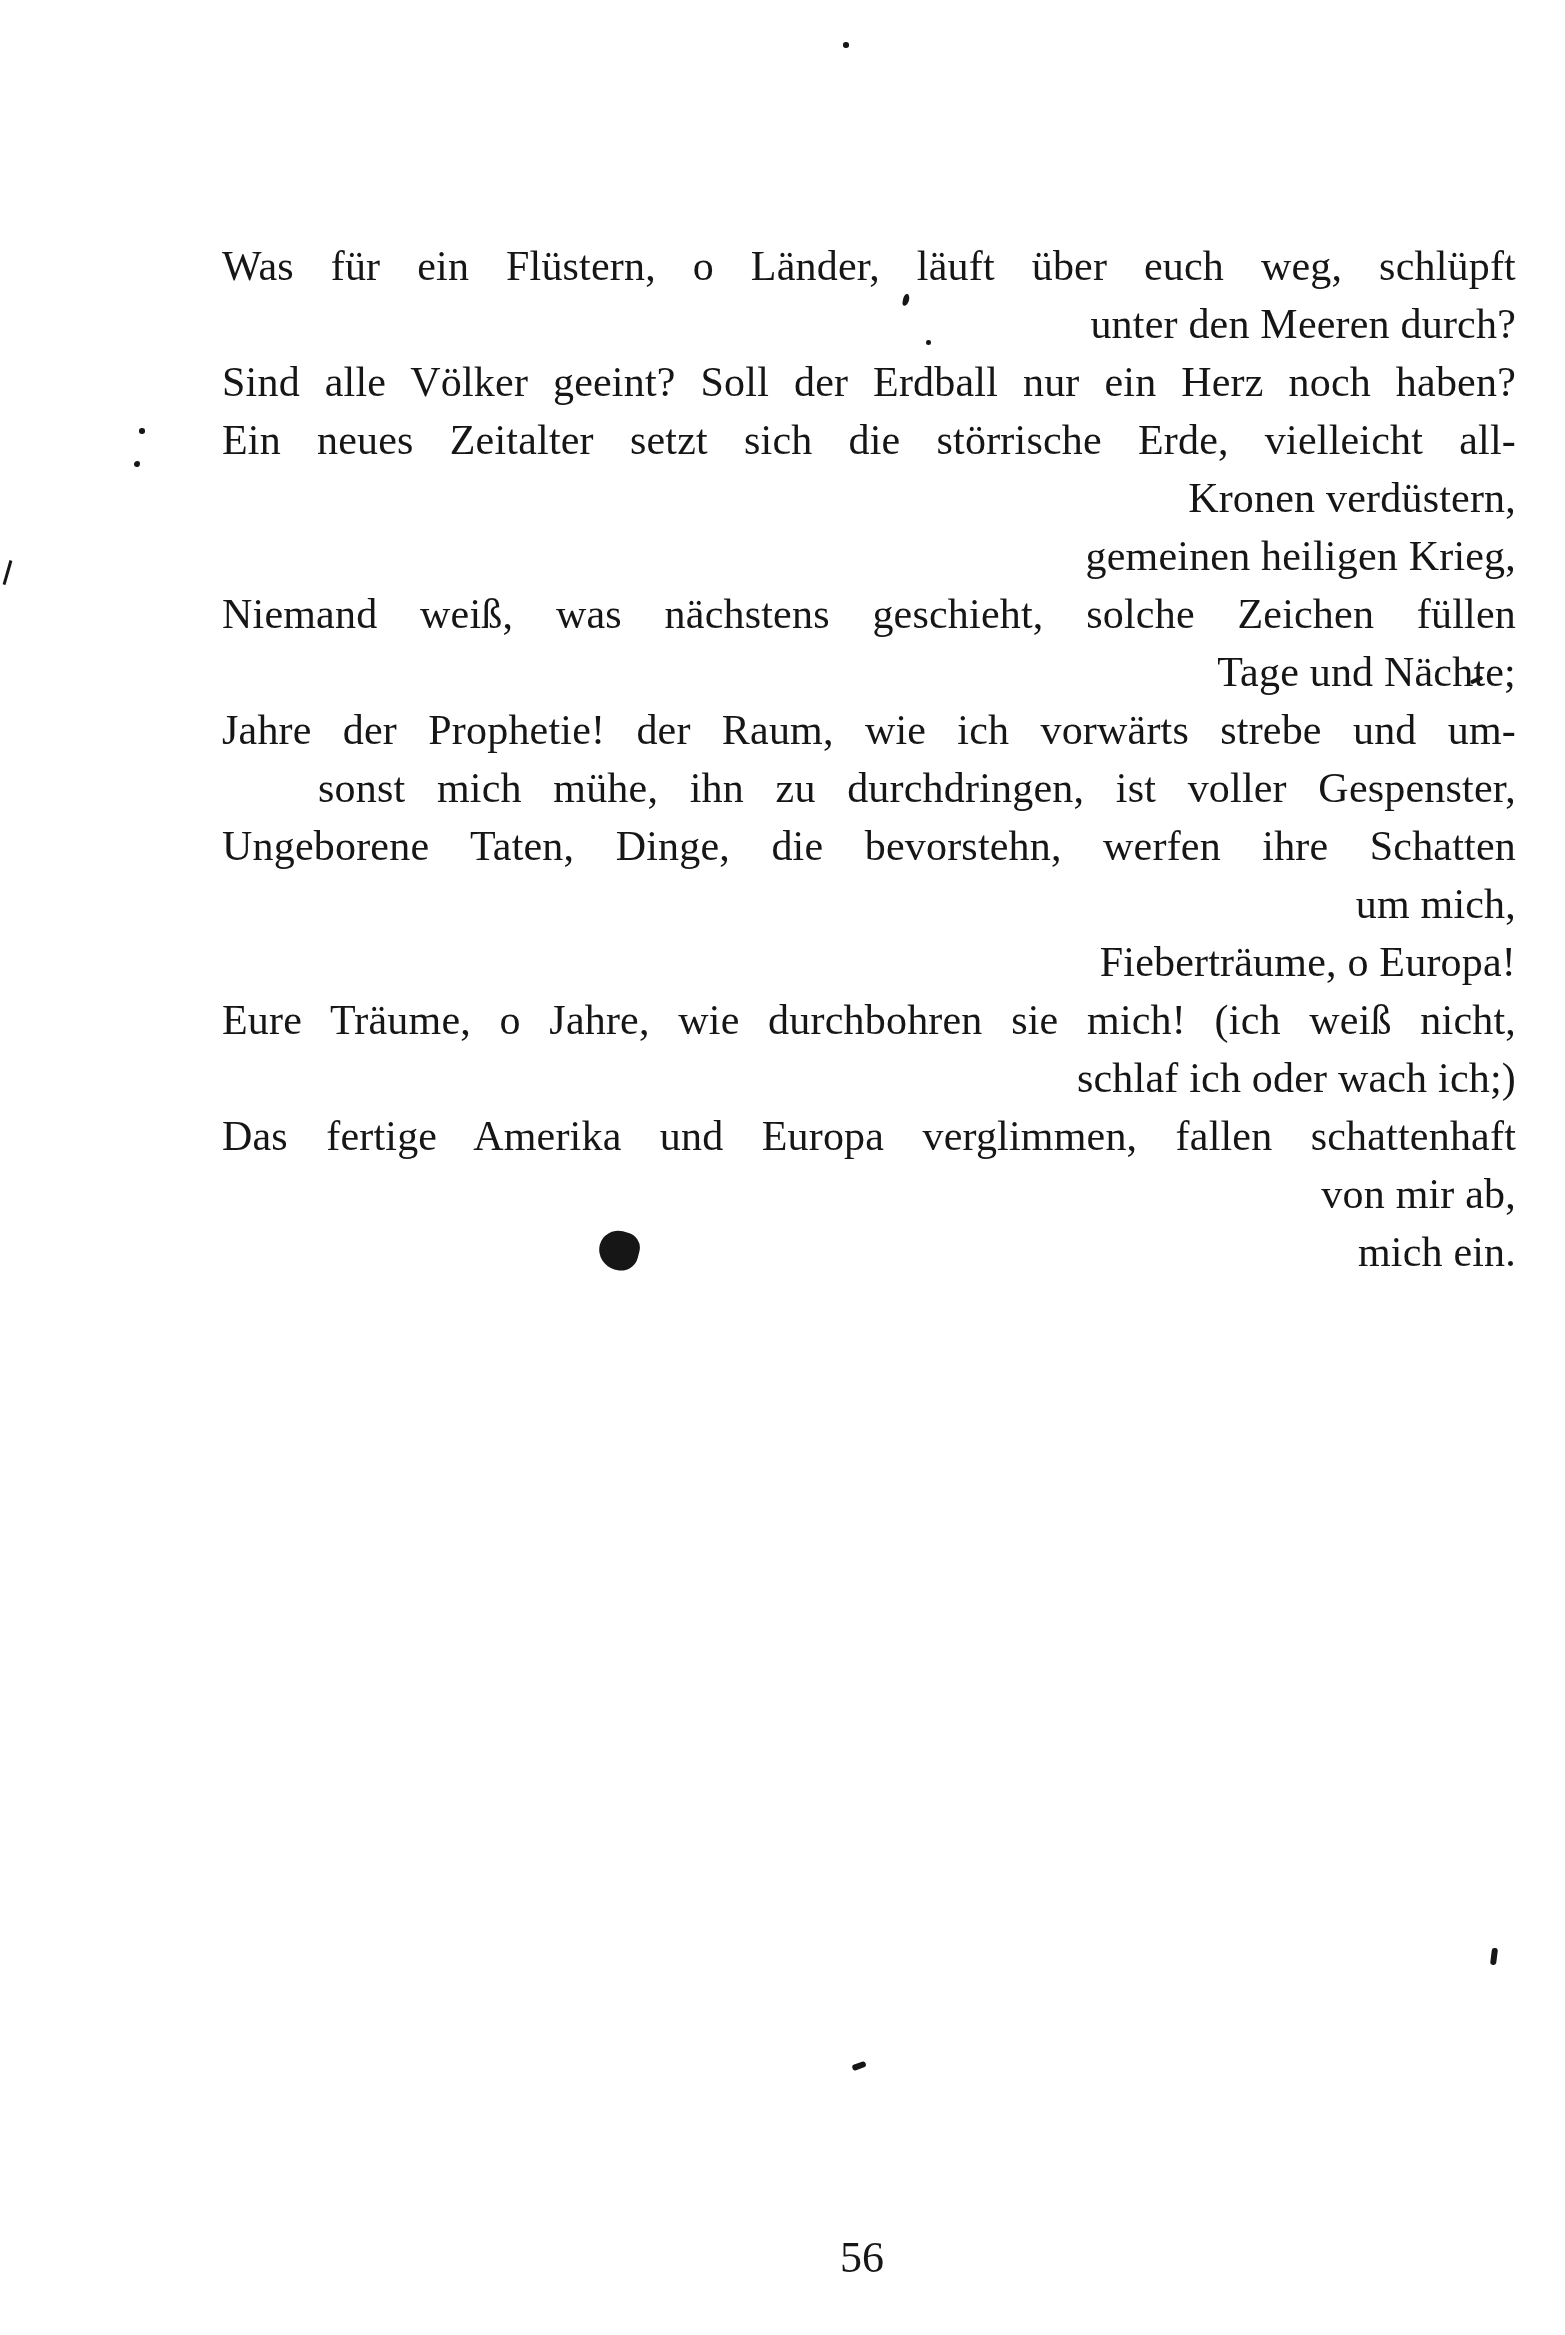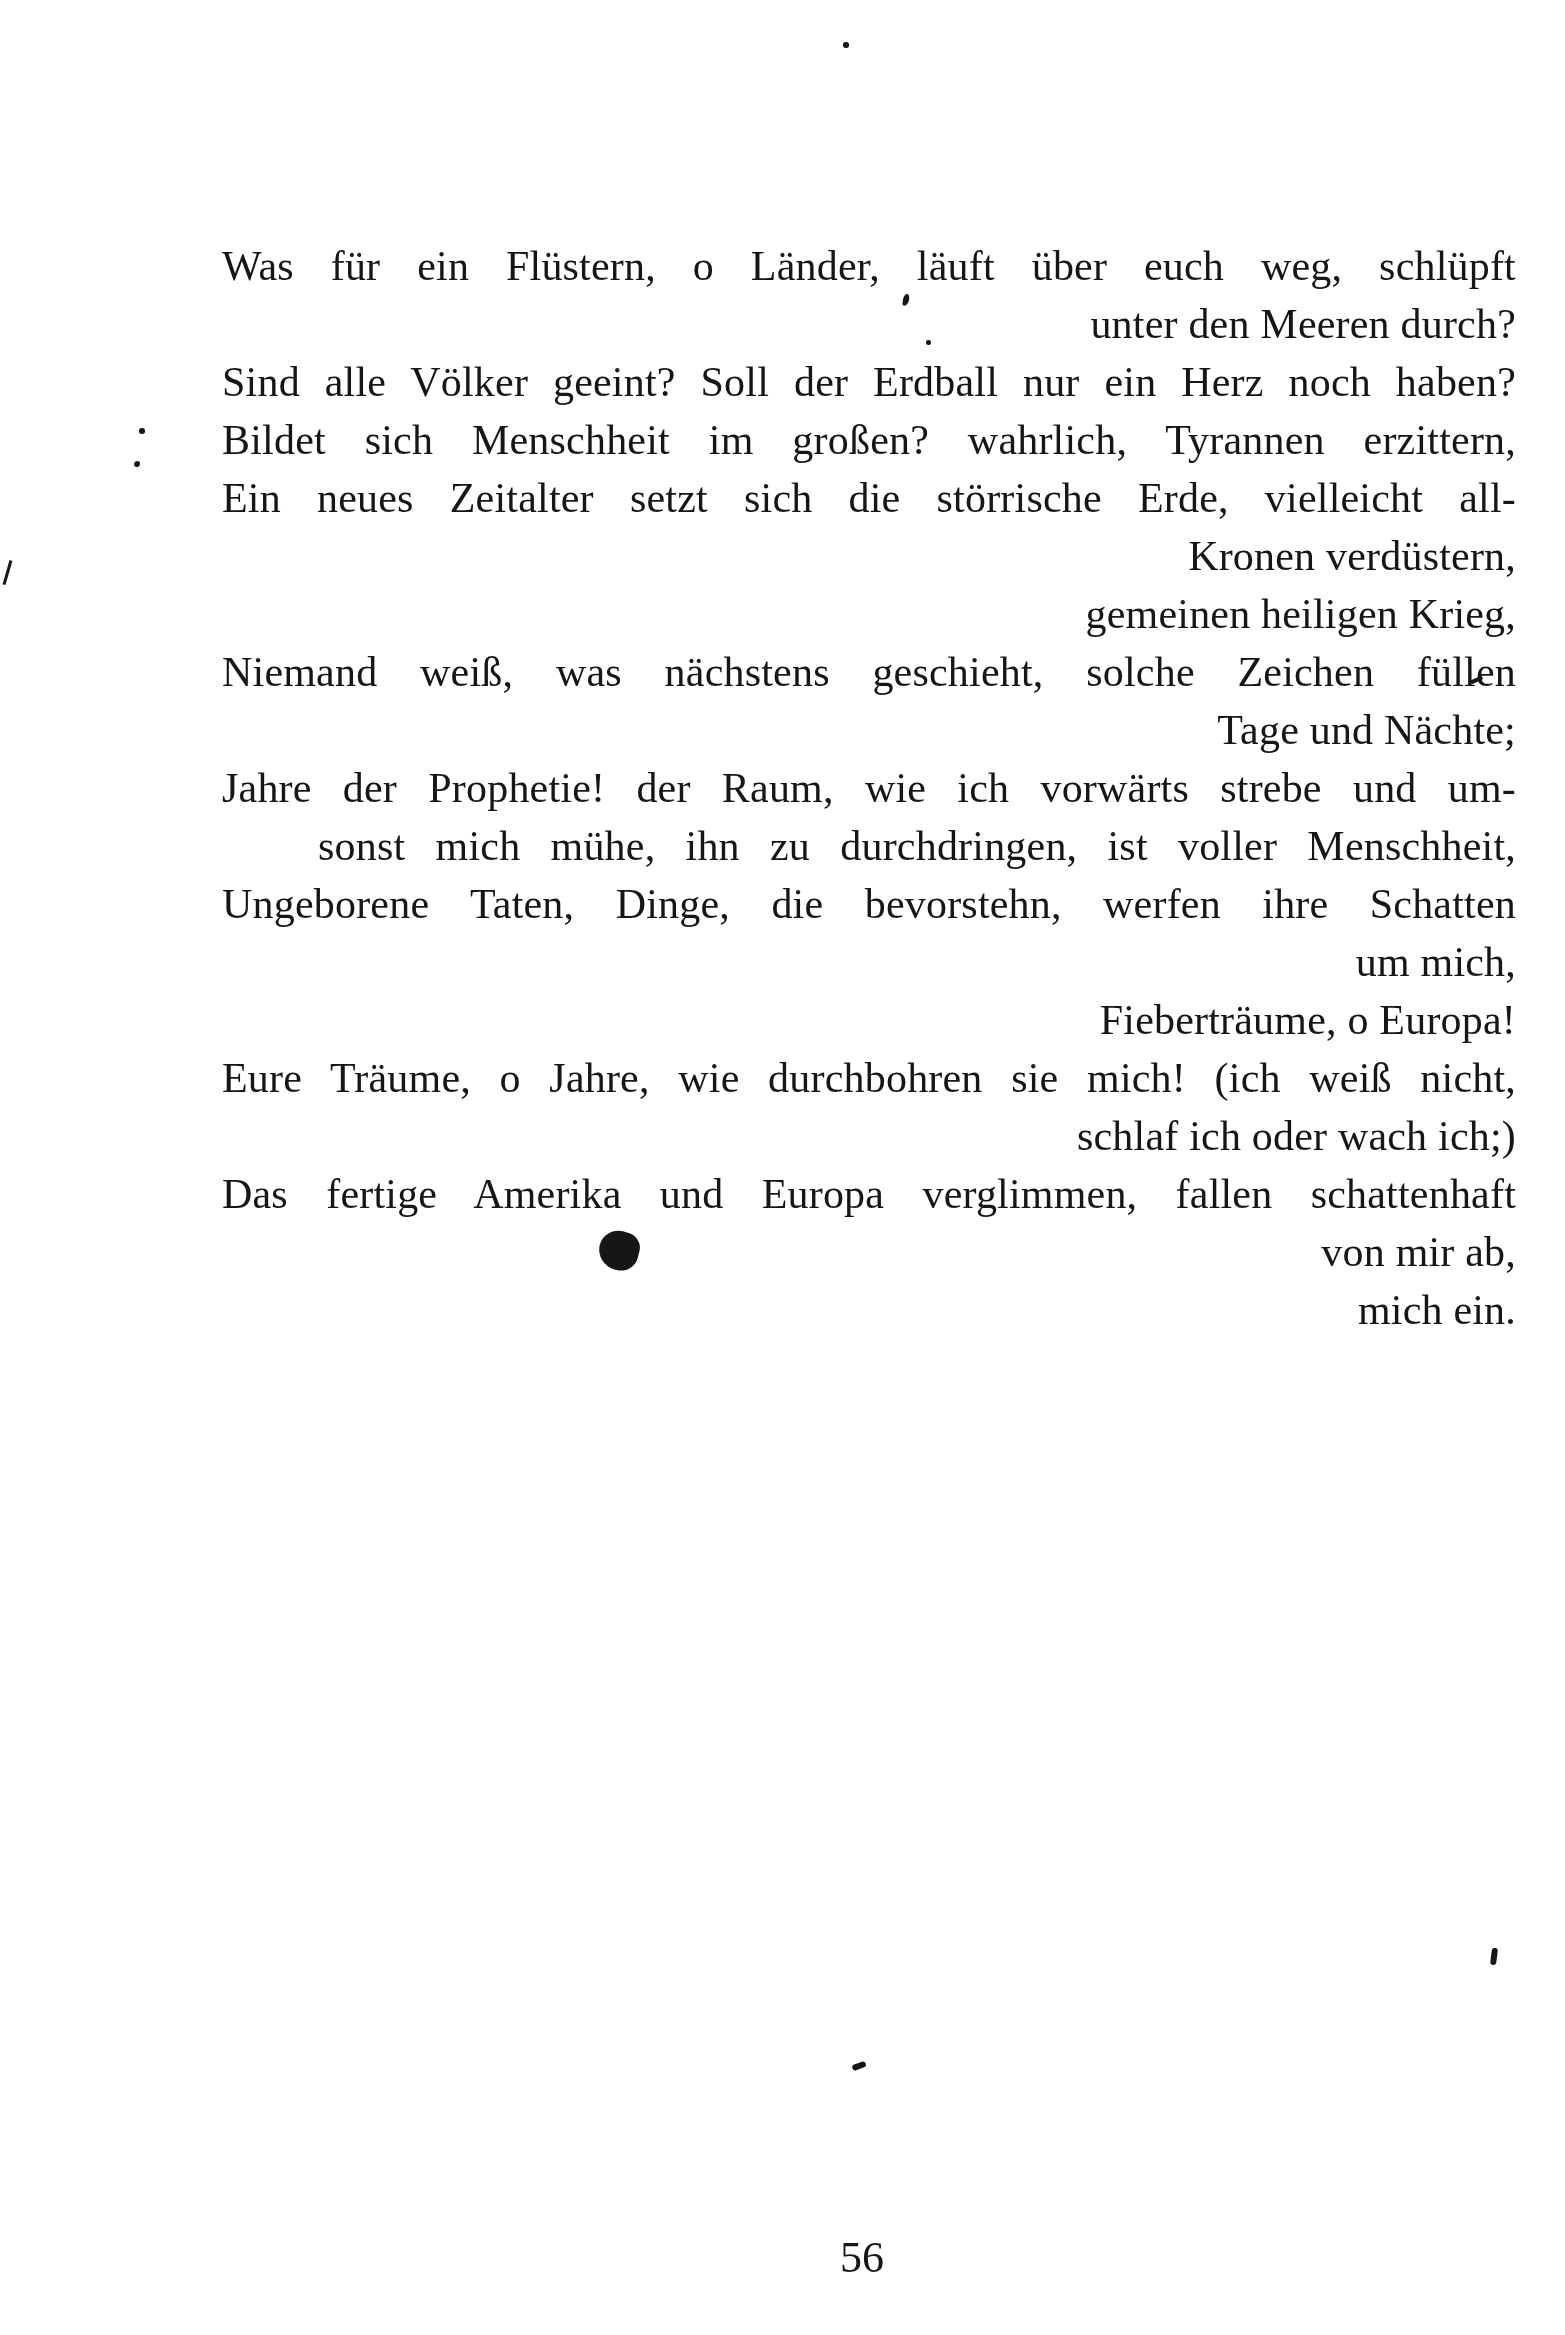--- a/index.html
+++ b/index.html
@@ -55,28 +55,27 @@
 </style>
 </head>
 <body>
 
 <div class="page">
 
   <div class="text-block">
       <div class="pline justify">Was für ein Flüstern, o Länder, läuft über euch weg, schlüpft</div>
       <div class="pline indent">unter den Meeren durch?</div>
       <div class="pline justify">Sind alle Völker geeint? Soll der Erdball nur ein Herz noch haben?</div>
-      <div class="pline justify">Bildet sich Menschheit im großen? wahrlich, Tyrannen erzittern,</div>
       <div class="pline justify">Ein neues Zeitalter setzt sich die störrische Erde, vielleicht all-</div>
       <div class="pline indent">Kronen verdüstern,</div>
       <div class="pline indent">gemeinen heiligen Krieg,</div>
       <div class="pline justify">Niemand weiß, was nächstens geschieht, solche Zeichen füllen</div>
       <div class="pline indent">Tage und Nächte;</div>
       <div class="pline justify">Jahre der Prophetie! der Raum, wie ich vorwärts strebe und um-</div>
-      <div class="pline indent justify">sonst mich mühe, ihn zu durchdringen, ist voller Menschheit,</div>
+      <div class="pline indent justify">sonst mich mühe, ihn zu durchdringen, ist voller Gespenster,</div>
       <div class="pline justify">Ungeborene Taten, Dinge, die bevorstehn, werfen ihre Schatten</div>
       <div class="pline indent">um mich,</div>
       <div class="pline indent">Fieberträume, o Europa!</div>
       <div class="pline justify">Eure Träume, o Jahre, wie durchbohren sie mich! (ich weiß nicht,</div>
       <div class="pline indent">schlaf ich oder wach ich;)</div>
       <div class="pline justify">Das fertige Amerika und Europa verglimmen, fallen schattenhaft</div>
       <div class="pline indent">von mir ab,</div>
       <div class="pline indent">mich ein.</div>
     </div>
 

